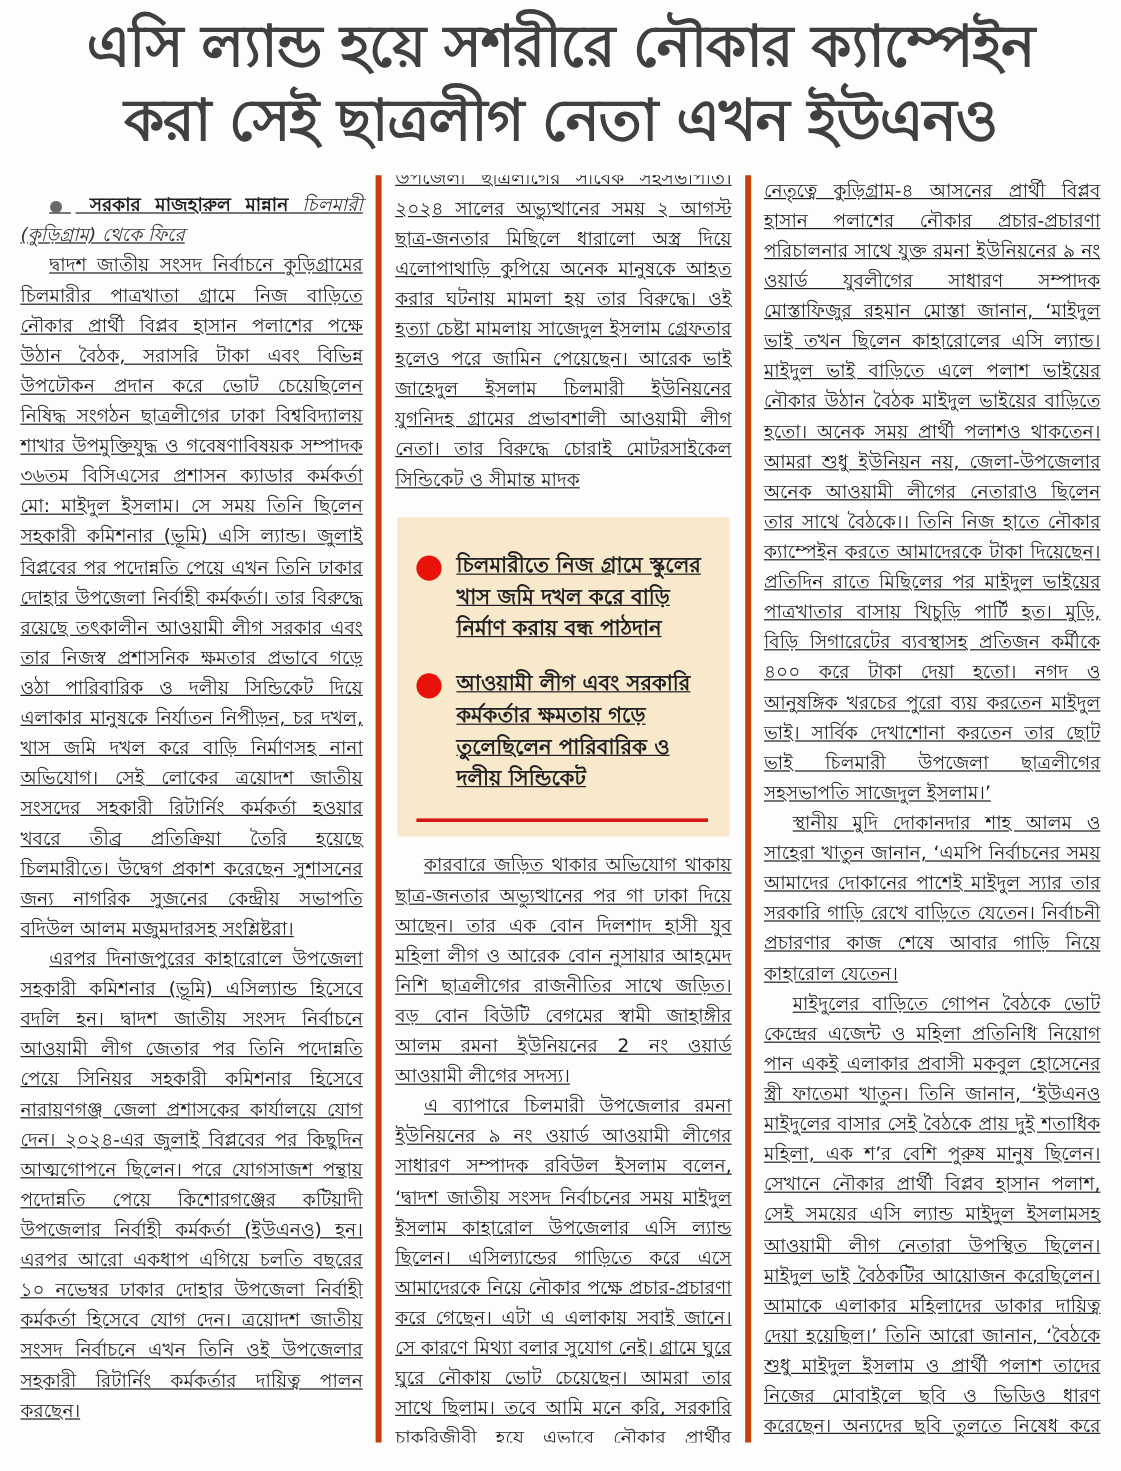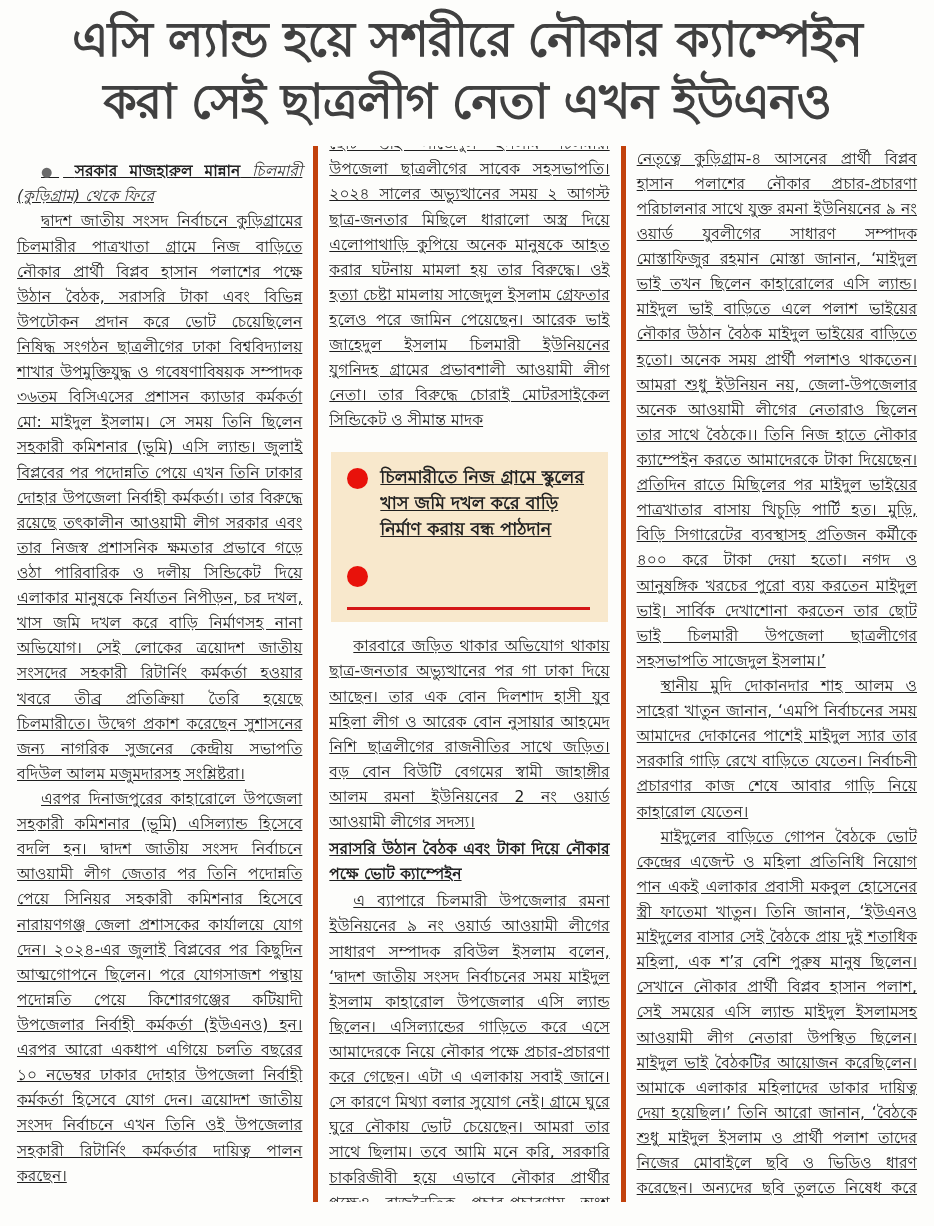--- a/index.html
+++ b/index.html
@@ -24,21 +24,21 @@
     color:#222;overflow:hidden;
   }
   .col + .col{border-left:5px solid #c2410c;}
   .col p{margin:0;text-indent:24px;}
   .byline{text-indent:0;margin-bottom:2px;}
   .byline .b-dot{color:#6a6a6a;font-size:13px;margin-right:4px;}
   .byline .b-author{font-weight:700;}
   .byline .b-loc{font-style:italic;color:#333;}
   .subhead{font-weight:700;text-indent:0 !important;margin:2px 0 !important;}
   .hbox{
-    background:#f8e8cc;margin:18px 2px 12px;padding:12px 18px 12px 16px;
+    background:#f8e8cc;margin:18px 2px 12px;padding:28px 18px 12px 16px;
   }
   .hbox .item{
     display:flex;gap:12px;margin-bottom:20px;
     font-weight:700;font-size:17.5px;line-height:1.5;text-align:left;
   }
   .hbox .dot{
     flex:none;width:21px;height:21px;border-radius:50%;
     background:#e8120b;margin-top:4px;
   }
   .hbox .rule{height:3px;background:#d51717;margin-top:4px;}
@@ -67,26 +67,26 @@
   <div class="col">
     <p>আওয়ামী লীগের সাবেক সহসভাপতি। ছোট ভাই সাজেদুল ইসলাম চিলমারী উপজেলা ছাত্রলীগের সাবেক সহসভাপতি। ২০২৪ সালের অভ্যুত্থানের সময় ২ আগস্ট ছাত্র-জনতার মিছিলে ধারালো অস্ত্র দিয়ে এলোপাথাড়ি কুপিয়ে অনেক মানুষকে আহত করার ঘটনায় মামলা হয় তার বিরুদ্ধে। ওই হত্যা চেষ্টা মামলায় সাজেদুল ইসলাম গ্রেফতার হলেও পরে জামিন পেয়েছেন। আরেক ভাই জাহেদুল ইসলাম চিলমারী ইউনিয়নের যুগনিদহ গ্রামের প্রভাবশালী আওয়ামী লীগ নেতা। তার বিরুদ্ধে চোরাই মোটরসাইকেল সিন্ডিকেট ও সীমান্ত মাদক</p>
 
     <div class="hbox">
       <div class="item">
         <span class="dot"></span>
         <span>চিলমারীতে নিজ গ্রামে স্কুলের খাস জমি দখল করে বাড়ি নির্মাণ করায় বন্ধ পাঠদান</span>
       </div>
       <div class="item">
         <span class="dot"></span>
+        <span>আওয়ামী লীগ এবং সরকারি কর্মকর্তার ক্ষমতায় গড়ে তুলেছিলেন পারিবারিক ও দলীয় সিন্ডিকেট</span>
       </div>
       <div class="rule"></div>
     </div>
 
     <p>কারবারে জড়িত থাকার অভিযোগ থাকায় ছাত্র-জনতার অভ্যুত্থানের পর গা ঢাকা দিয়ে আছেন। তার এক বোন দিলশাদ হাসী যুব মহিলা লীগ ও আরেক বোন নুসায়ার আহমেদ নিশি ছাত্রলীগের রাজনীতির সাথে জড়িত। বড় বোন বিউটি বেগমের স্বামী জাহাঙ্গীর আলম রমনা ইউনিয়নের 2 নং ওয়ার্ড আওয়ামী লীগের সদস্য।</p>
-    <p class="subhead">সরাসরি উঠান বৈঠক এবং টাকা দিয়ে নৌকার পক্ষে ভোট ক্যাম্পেইন</p>
     <p>এ ব্যাপারে চিলমারী উপজেলার রমনা ইউনিয়নের ৯ নং ওয়ার্ড আওয়ামী লীগের সাধারণ সম্পাদক রবিউল ইসলাম বলেন, ‘দ্বাদশ জাতীয় সংসদ নির্বাচনের সময় মাইদুল ইসলাম কাহারোল উপজেলার এসি ল্যান্ড ছিলেন। এসিল্যান্ডের গাড়িতে করে এসে আমাদেরকে নিয়ে নৌকার পক্ষে প্রচার-প্রচারণা করে গেছেন। এটা এ এলাকায় সবাই জানে। সে কারণে মিথ্যা বলার সুযোগ নেই। গ্রামে ঘুরে ঘুরে নৌকায় ভোট চেয়েছেন। আমরা তার সাথে ছিলাম। তবে আমি মনে করি, সরকারি চাকরিজীবী হয়ে এভাবে নৌকার প্রার্থীর পক্ষেও রাজনৈতিক প্রচার-প্রচারণায় অংশ নেয়া উচিত হয়নি।’</p>
 
   </div>
 
   <div class="col">
     <p>বিসিএস কর্মকর্তা মাইদুল ইসলামের নেতৃত্বে কুড়িগ্রাম-৪ আসনের প্রার্থী বিপ্লব হাসান পলাশের নৌকার প্রচার-প্রচারণা পরিচালনার সাথে যুক্ত রমনা ইউনিয়নের ৯ নং ওয়ার্ড যুবলীগের সাধারণ সম্পাদক মোস্তাফিজুর রহমান মোস্তা জানান, ‘মাইদুল ভাই তখন ছিলেন কাহারোলের এসি ল্যান্ড। মাইদুল ভাই বাড়িতে এলে পলাশ ভাইয়ের নৌকার উঠান বৈঠক মাইদুল ভাইয়ের বাড়িতে হতো। অনেক সময় প্রার্থী পলাশও থাকতেন। আমরা শুধু ইউনিয়ন নয়, জেলা-উপজেলার অনেক আওয়ামী লীগের নেতারাও ছিলেন তার সাথে বৈঠকে।। তিনি নিজ হাতে নৌকার ক্যাম্পেইন করতে আমাদেরকে টাকা দিয়েছেন। প্রতিদিন রাতে মিছিলের পর মাইদুল ভাইয়ের পাত্রখাতার বাসায় খিচুড়ি পার্টি হত। মুড়ি, বিড়ি সিগারেটের ব্যবস্থাসহ প্রতিজন কর্মীকে ৪০০ করে টাকা দেয়া হতো। নগদ ও আনুষঙ্গিক খরচের পুরো ব্যয় করতেন মাইদুল ভাই। সার্বিক দেখাশোনা করতেন তার ছোট ভাই চিলমারী উপজেলা ছাত্রলীগের সহসভাপতি সাজেদুল ইসলাম।’</p>
     <p>স্থানীয় মুদি দোকানদার শাহ আলম ও সাহেরা খাতুন জানান, ‘এমপি নির্বাচনের সময় আমাদের দোকানের পাশেই মাইদুল স্যার তার সরকারি গাড়ি রেখে বাড়িতে যেতেন। নির্বাচনী প্রচারণার কাজ শেষে আবার গাড়ি নিয়ে কাহারোল যেতেন।</p>
     <p>মাইদুলের বাড়িতে গোপন বৈঠকে ভোট কেন্দ্রের এজেন্ট ও মহিলা প্রতিনিধি নিয়োগ পান একই এলাকার প্রবাসী মকবুল হোসেনের স্ত্রী ফাতেমা খাতুন। তিনি জানান, ‘ইউএনও মাইদুলের বাসার সেই বৈঠকে প্রায় দুই শতাধিক মহিলা, এক শ’র বেশি পুরুষ মানুষ ছিলেন। সেখানে নৌকার প্রার্থী বিপ্লব হাসান পলাশ, সেই সময়ের এসি ল্যান্ড মাইদুল ইসলামসহ আওয়ামী লীগ নেতারা উপস্থিত ছিলেন। মাইদুল ভাই বৈঠকটির আয়োজন করেছিলেন। আমাকে এলাকার মহিলাদের ডাকার দায়িত্ব দেয়া হয়েছিল।’ তিনি আরো জানান, ‘বৈঠকে শুধু মাইদুল ইসলাম ও প্রার্থী পলাশ তাদের নিজের মোবাইলে ছবি ও ভিডিও ধারণ করেছেন। অন্যদের ছবি তুলতে নিষেধ করে দিয়েছিলেন মাইদুল ভাই।’</p>
 
   </div>

